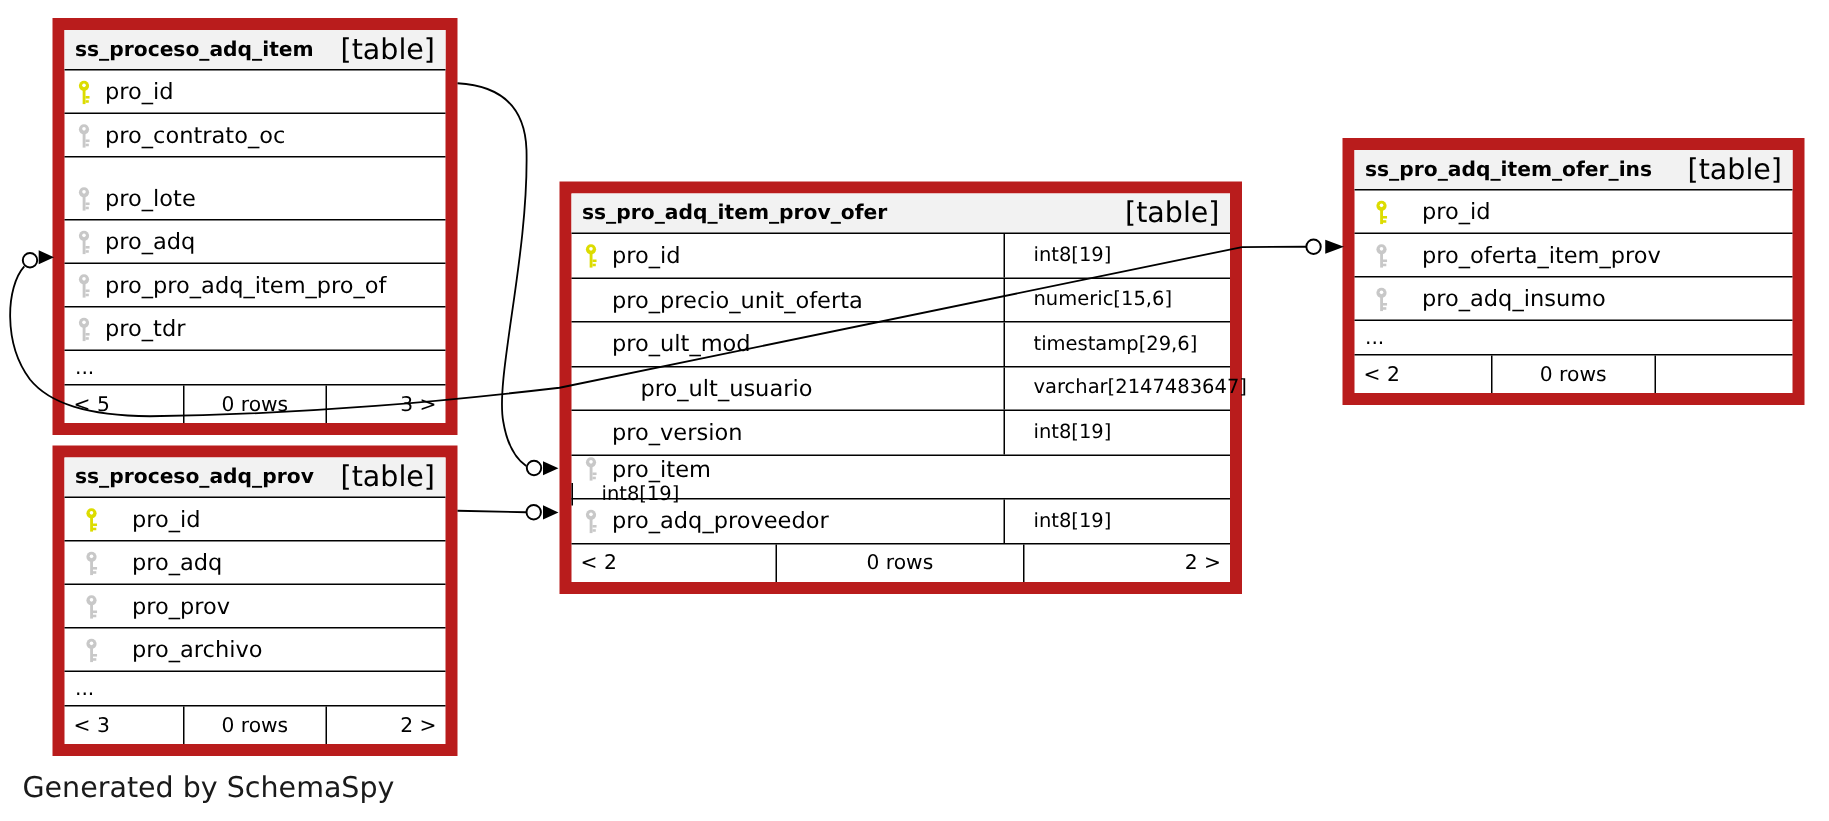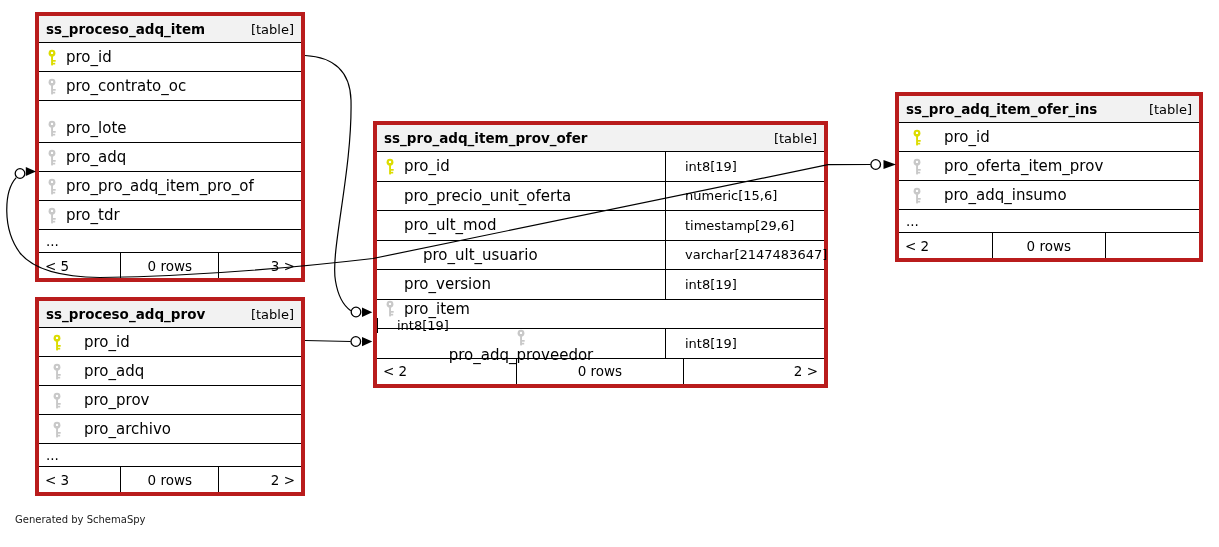--- a/index.html
+++ b/index.html
@@ -2,30 +2,30 @@
 <html><head>
 <meta charset="utf-8">
 <style>
   html,body{margin:0;padding:0;background:#ffffff;}
   #diagram-canvas{
     position:relative;width:1219px;height:547px;background:#ffffff;
     font-family:"DejaVu Sans","Liberation Sans",sans-serif;color:#000;
     overflow:hidden;
   }
   .tbl{
-    position:absolute;border:4px solid #b91c1c;background:#fff;
+    position:absolute;border:8px solid #b91c1c;background:#fff;
     box-sizing:border-box;z-index:1;
   }
   .hdr{
     height:27px;background:#f2f2f2;display:flex;align-items:center;
     justify-content:space-between;padding:0 7px;border-bottom:1px solid #000;
     box-sizing:border-box;
   }
   .tname{font-weight:bold;font-size:13.5px;white-space:nowrap;}
-  .tbadge{font-size:13px;white-space:nowrap;margin-left:14px;}
+  .tbadge{font-size:19px;white-space:nowrap;margin-left:14px;}
   .row{display:flex;align-items:stretch;border-bottom:1px solid #000;box-sizing:border-box;}
   .name-cell{display:flex;align-items:center;flex:1 1 auto;min-width:0;box-sizing:border-box;}
   .name-cell.fixed{flex:0 0 auto;}
   .type-cell{
     flex:1 1 auto;border-left:1px solid #000;display:flex;align-items:center;
     padding-left:19px;font-size:13px;white-space:nowrap;box-sizing:border-box;
   }
   .icon-slot{width:10px;height:17px;flex:0 0 10px;display:inline-block;}
   .indent-sm .icon-slot{margin-left:8px;margin-right:9px;}
   .indent-lg .icon-slot{margin-left:13px;margin-right:22px;}
@@ -37,21 +37,21 @@
   .tfoot{height:25px;display:flex;font-size:13.5px;box-sizing:border-box;}
   .tfoot .cell{display:flex;align-items:center;box-sizing:border-box;overflow:hidden;}
   .tfoot .c-left{flex:0 0 31%;padding-left:6px;}
   .tfoot .c-mid{flex:0 0 37.5%;justify-content:center;border-left:1px solid #000;}
   .tfoot .c-right{flex:1 1 auto;justify-content:flex-end;padding-right:6px;border-left:1px solid #000;}
   #edge-layer{
     position:absolute;left:0;top:0;width:1219px;height:547px;
     z-index:5;pointer-events:none;
   }
   #generated-note{
-    position:absolute;left:15px;top:514px;font-size:10px;color:#1a1a1a;z-index:2;
+    position:absolute;left:15px;top:514px;font-size:19px;color:#1a1a1a;z-index:2;
   }
 </style>
 </head>
 <body>
 
 <div id="diagram-canvas">
 
   <svg id="edge-layer" width="1219" height="547" viewBox="0 0 1219 547" xmlns="http://www.w3.org/2000/svg">
 
     <g>
@@ -229,21 +229,21 @@
               <rect x="6" y="11" width="2.7" height="1.7" fill="#c8c8c8"></rect>
               <rect x="6" y="13.8" width="2.2" height="1.7" fill="#c8c8c8"></rect>
             </svg></span>
           <span class="cname">pro_item</span>
         </div>
         <div class="type-cell">
           <span>int8[19]</span>
         </div>
       </div>
       <div class="row" style="height: 29.5px;">
-        <div class="name-cell fixed" style="width: 288px; flex-direction: column;">
+        <div class="name-cell fixed" style="width: 288px;">
           <span class="icon-slot"><svg width="10" height="17" viewBox="0 0 10 17" xmlns="http://www.w3.org/2000/svg">
               <circle cx="5" cy="4.2" r="3.4" fill="#c8c8c8"></circle>
               <circle cx="5" cy="3.9" r="1.2" fill="#ffffff"></circle>
               <rect x="4.1" y="7" width="1.9" height="9.4" fill="#c8c8c8"></rect>
               <rect x="6" y="11" width="2.7" height="1.7" fill="#c8c8c8"></rect>
               <rect x="6" y="13.8" width="2.2" height="1.7" fill="#c8c8c8"></rect>
             </svg></span>
           <span class="cname">pro_adq_proveedor</span>
         </div>
         <div class="type-cell">

